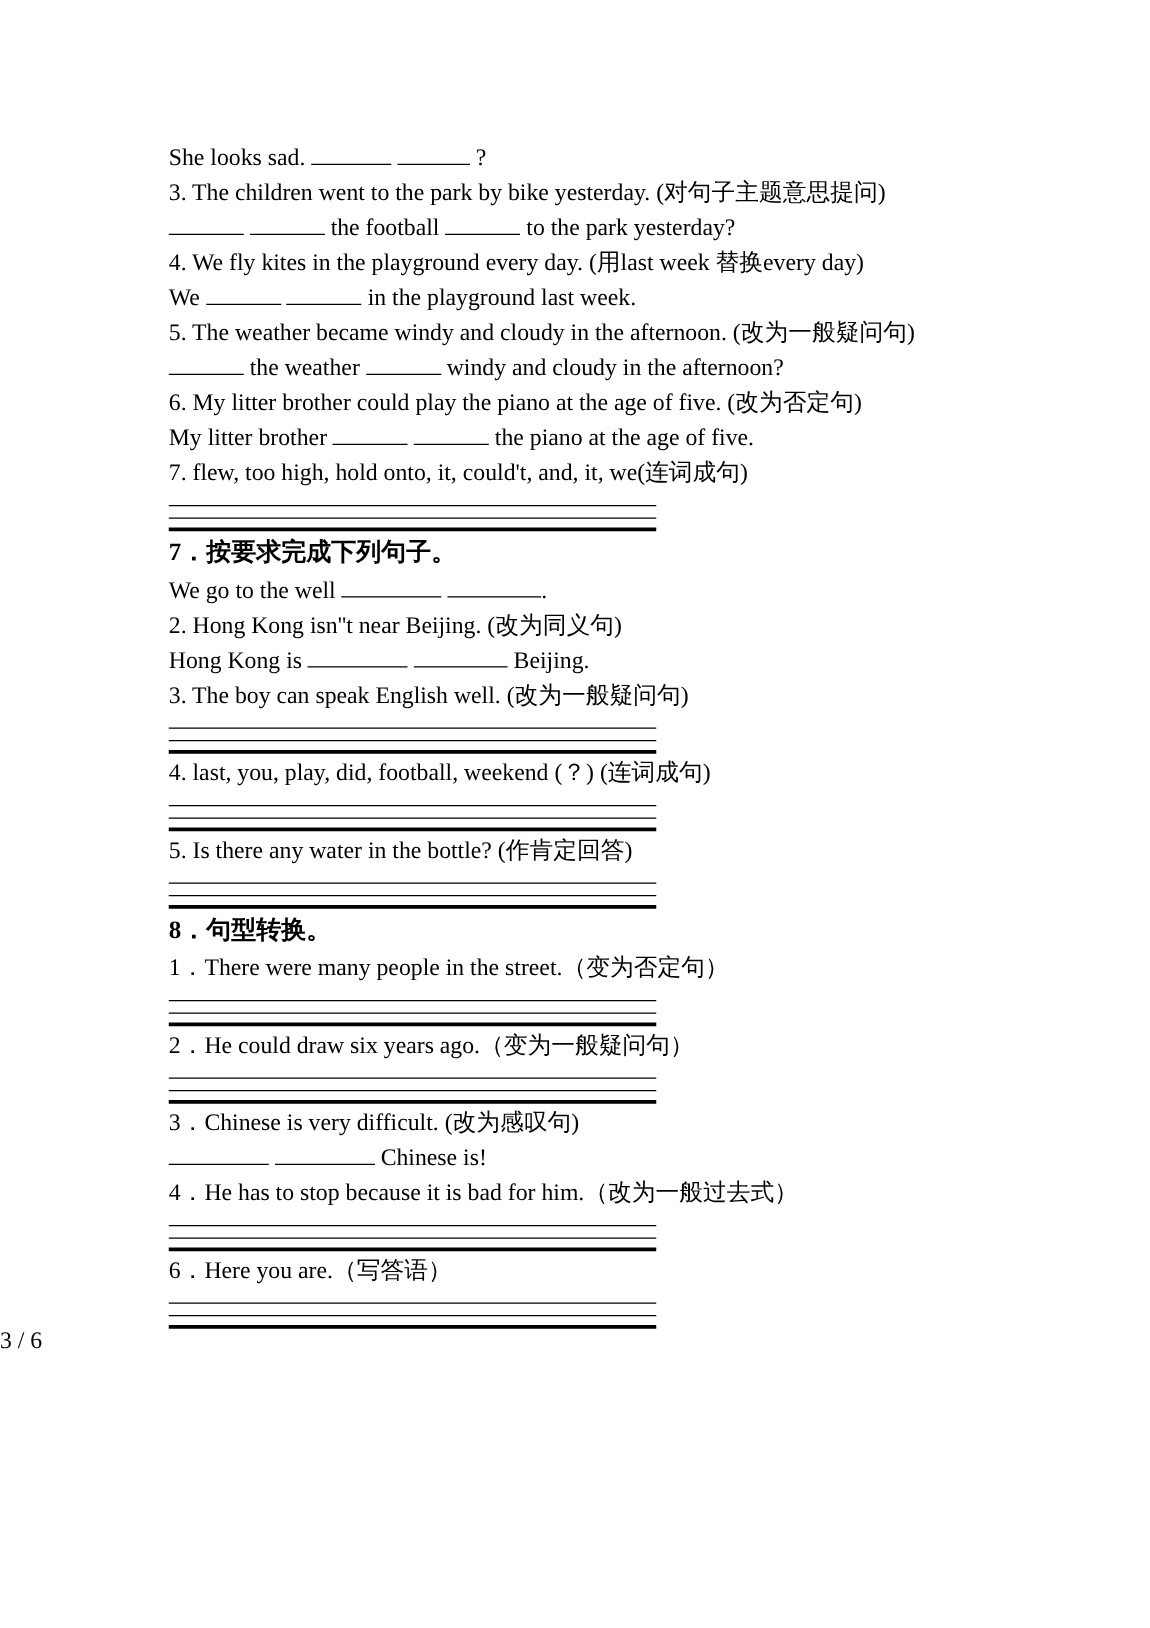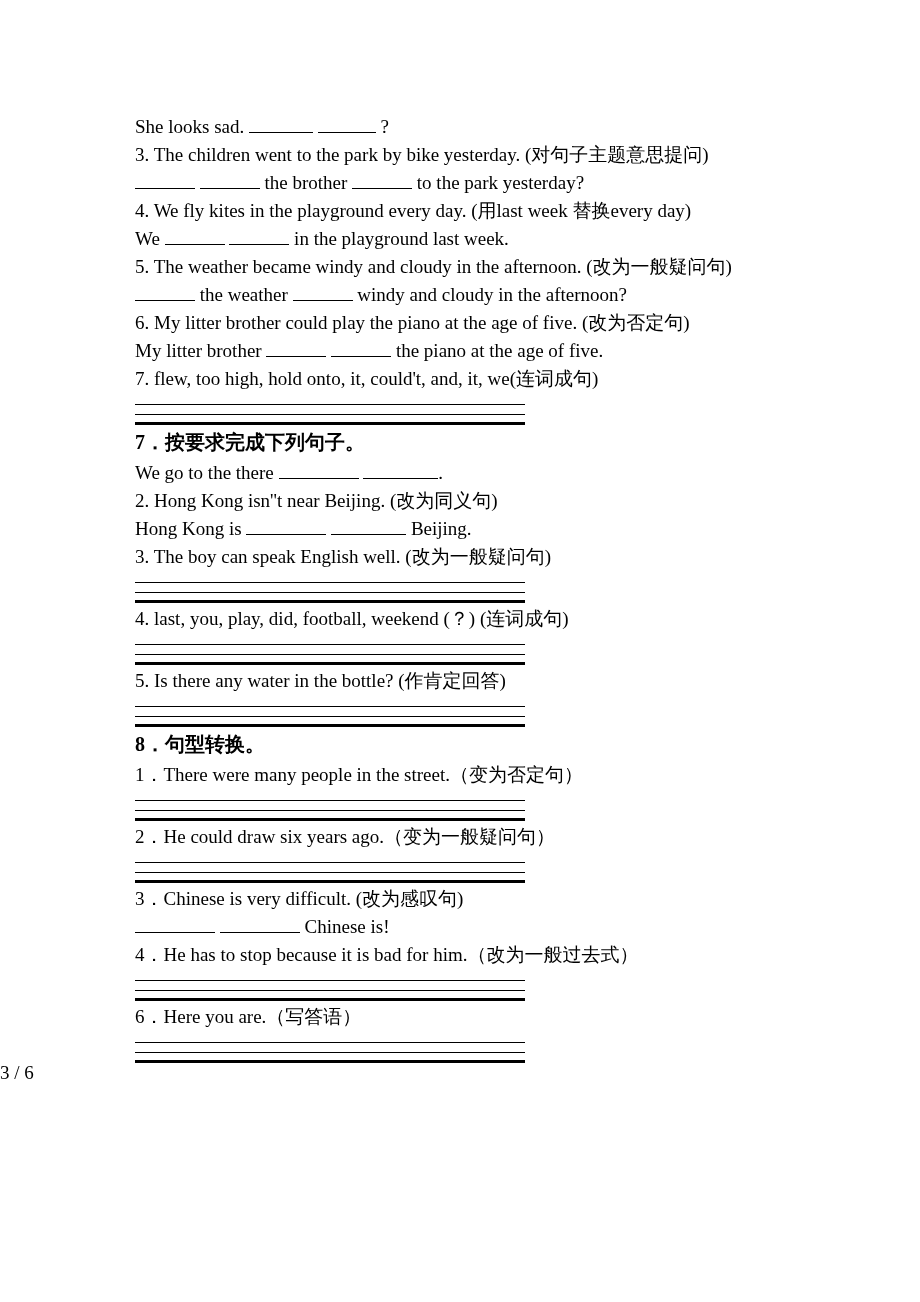--- a/index.html
+++ b/index.html
@@ -57,21 +57,21 @@
 </style>
 </head>
 <body>
 
 <div class="page">
 
   <div class="line"><span>She looks sad. </span><span class="blank" style="width:64px"></span><span> </span><span class="blank" style="width:58px"></span><span> ?</span></div>
 
   <div class="line">3. The children went to the park by bike yesterday. (对句子主题意思提问)</div>
 
-  <div class="line"><span class="blank" style="width:60px"></span><span> </span><span class="blank" style="width:60px"></span><span> the brother </span><span class="blank" style="width:60px"></span><span> to the park yesterday?</span></div>
+  <div class="line"><span class="blank" style="width:60px"></span><span> </span><span class="blank" style="width:60px"></span><span> the football </span><span class="blank" style="width:60px"></span><span> to the park yesterday?</span></div>
 
   <div class="line">4. We fly kites in the playground every day. (用last week 替换every day)</div>
 
   <div class="line"><span>We </span><span class="blank" style="width:60px"></span><span> </span><span class="blank" style="width:60px"></span><span> in the playground last week.</span></div>
 
   <div class="line">5. The weather became windy and cloudy in the afternoon. (改为一般疑问句)</div>
 
   <div class="line"><span class="blank" style="width:60px"></span><span> the weather </span><span class="blank" style="width:60px"></span><span> windy and cloudy in the afternoon?</span></div>
 
   <div class="line">6. My litter brother could play the piano at the age of five. (改为否定句)</div>
@@ -81,21 +81,21 @@
   <div class="line">7. flew, too high, hold onto, it, could't, and, it, we(连词成句)</div>
 
   <div class="answer-rules">
     <div class="rule"></div>
     <div class="rule"></div>
     <div class="rule thick"></div>
   </div>
 
   <div class="section-head">7．按要求完成下列句子。</div>
 
-  <div class="line"><span>We go to the there </span><span class="blank" style="width:80px"></span><span> </span><span class="blank" style="width:75px"></span><span>.</span></div>
+  <div class="line"><span>We go to the well </span><span class="blank" style="width:80px"></span><span> </span><span class="blank" style="width:75px"></span><span>.</span></div>
 
   <div class="line">2. Hong Kong isn''t near Beijing. (改为同义句)</div>
   <div class="line"><span>Hong Kong is </span><span class="blank" style="width:80px"></span><span> </span><span class="blank" style="width:75px"></span><span> Beijing.</span></div>
 
   <div class="line">3. The boy can speak English well. (改为一般疑问句)</div>
   <div class="answer-rules">
     <div class="rule"></div>
     <div class="rule"></div>
     <div class="rule thick"></div>
   </div>

